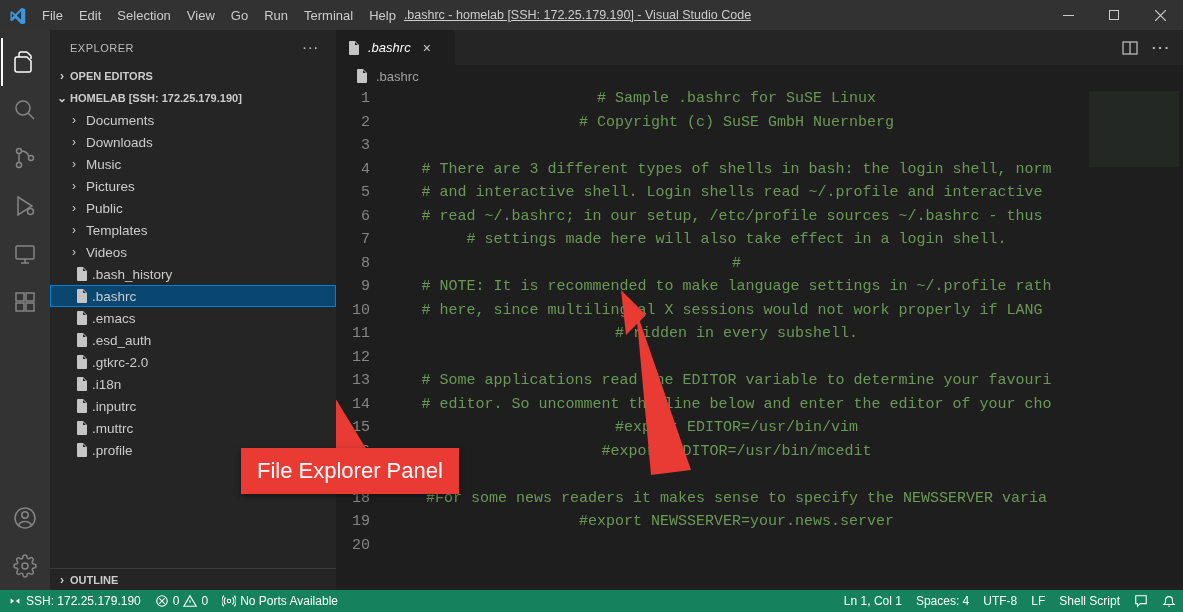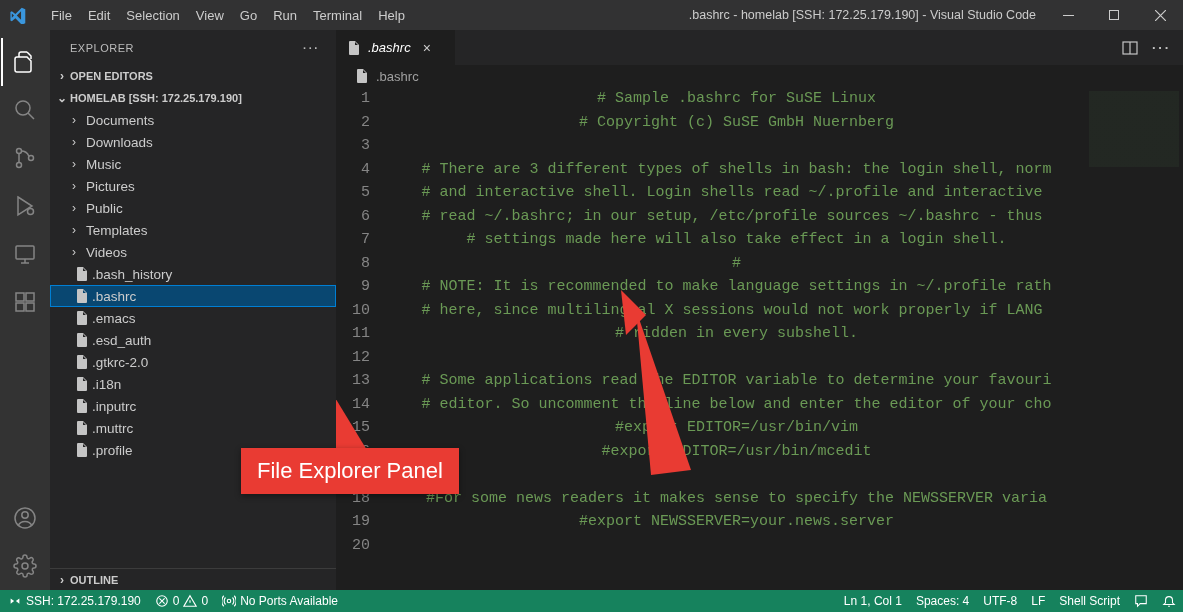--- a/index.html
+++ b/index.html
@@ -16,26 +16,25 @@
     user-select: none;
   }
   
   .titlebar {
     height: 30px;
     background: #323233;
     display: flex;
     align-items: center;
     color: #cccccc;
     font-size: 13px;
-    gap: 9px;
   }
   .titlebar .logo { width: 34px; display:flex; align-items:center; justify-content:center;}
   .titlebar .menu { display:flex; }
   .titlebar .menu div { padding: 0 8px; height:30px; display:flex; align-items:center; cursor:pointer;}
-  .titlebar .title { flex:1; text-align:right; color:#cccccc; font-size:12.5px;}
+  .titlebar .title { flex:1; text-align:left; color:#cccccc; font-size:12.5px;text-decoration:underline;}
   .titlebar .winctrl { display:flex; }
   .titlebar .winctrl div { width:46px; height:30px; display:flex; align-items:center; justify-content:center; cursor:pointer; font-family: "Segoe MDL2 Assets", sans-serif; font-size:10px;}
   
   .main { flex:1; display:flex; min-height:0; }
   
   .activitybar { width:50px; background:#333333; display:flex; flex-direction:column; align-items:center; padding-top:8px; }
   .activitybar .ab-item { width:48px; height:48px; display:flex; align-items:center; justify-content:center; color:#858585; cursor:pointer; position:relative;}
   .activitybar .ab-item.active { color:#ffffff; }
   .activitybar .ab-item.active::before { content:""; position:absolute; left:0; top:0; bottom:0; width:2px; background:#ffffff;}
   .activitybar .spacer { flex:1; }

